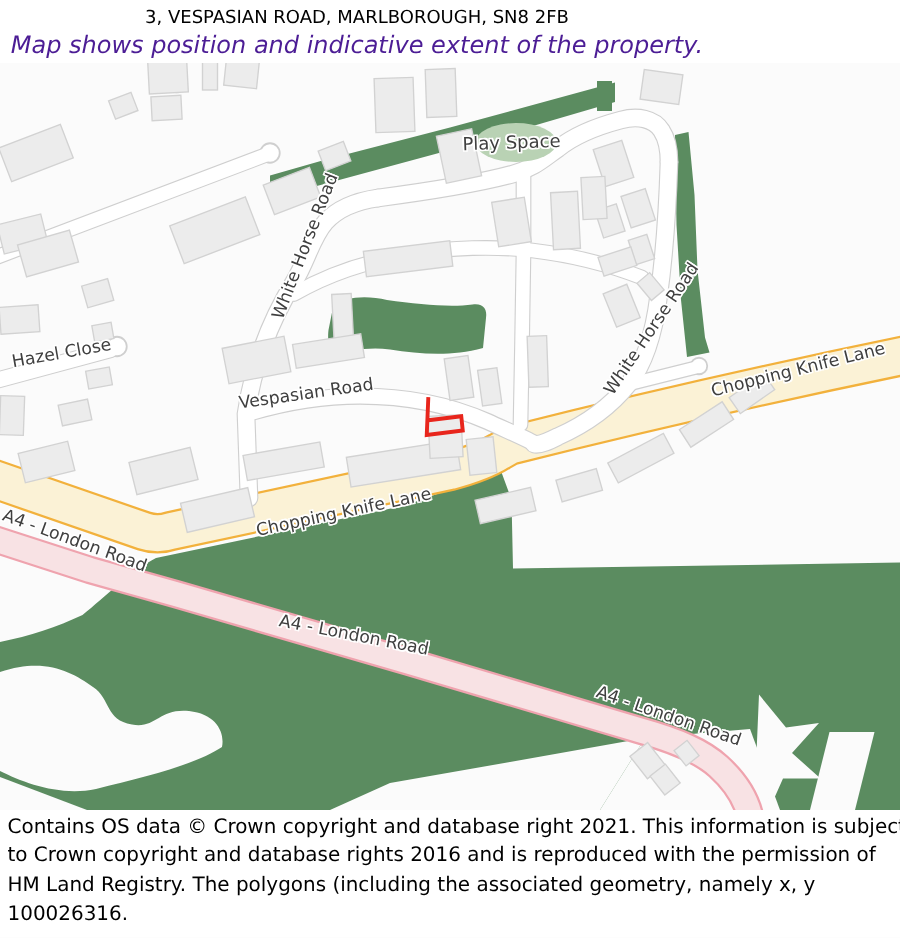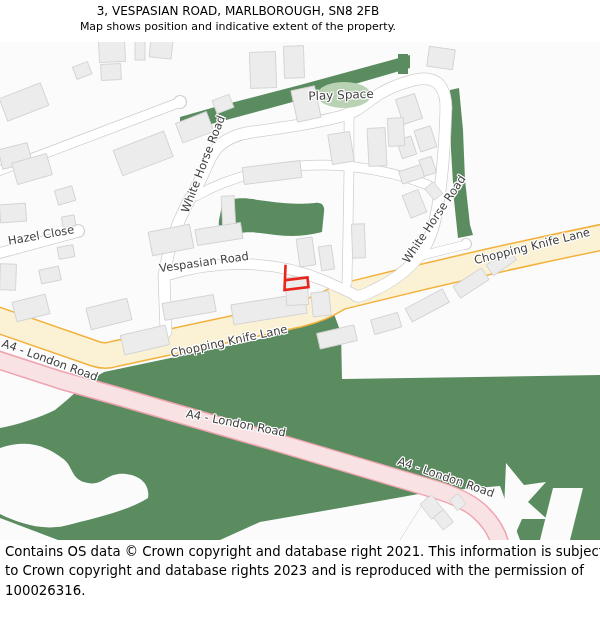--- a/index.html
+++ b/index.html
@@ -6,21 +6,21 @@
     --green:#5B8C60; --play:#B9D2B4; --roadfill:#FFFFFF; --roadcase:#CFCFCF;
     --bldg:#ECECEC; --bldgline:#D2D2D2; --pinkfill:#F8E2E4; --pinkcase:#EFA3AE;
     --yelfill:#FBF2D6; --yelcase:#F2B13C; --red:#E8251C; --mapbg:#FBFBFB; --lbl:#3F3F3F;
   }
   *{margin:0;padding:0;box-sizing:border-box;}
   body{width:600px;height:625px;position:relative;background:#fff;
        font-family:"DejaVu Sans","Liberation Sans",sans-serif;overflow:hidden;}
   .header{position:absolute;left:0;top:0;width:476px;height:42px;text-align:center;
           background:#fff;padding-top:4px;}
   .header .title{font-size:12px;color:#000;}
-  .header .subtitle{font-size:11px;color:#000000;margin-top:2px;}
+  .header .subtitle{font-size:16px;color:#4c1d95;margin-top:2px;font-style:italic;}
   .map{position:absolute;left:0;top:42px;width:600px;height:498px;background:var(--mapbg);}
   .map svg{position:absolute;left:0;top:0;}
   .maplabel{position:absolute;font-size:11.5px;color:var(--lbl);white-space:nowrap;
     transform:translate(-50%,-50%);pointer-events:none;
     text-shadow:1px 0 0 #fff,-1px 0 0 #fff,0 1px 0 #fff,0 -1px 0 #fff,
                 1px 1px 0 #fff,-1px -1px 0 #fff,1px -1px 0 #fff,-1px 1px 0 #fff;}
   .green{fill:var(--green);stroke:none;}
   .cut{fill:var(--mapbg);stroke:none;}
   .rd-case{fill:none;stroke:var(--roadcase);stroke-linecap:round;stroke-linejoin:round;}
   .rd-fill{fill:none;stroke:var(--roadfill);stroke-linecap:round;stroke-linejoin:round;}
@@ -165,15 +165,16 @@
   <div class="maplabel" style="left:204px;top:220px;transform:translate(-50%,-50%) rotate(-8deg);">Vespasian Road</div>
   <div class="maplabel" style="left:229px;top:299px;transform:translate(-50%,-50%) rotate(-12deg);">Chopping Knife Lane</div>
   <div class="maplabel" style="left:532px;top:204px;transform:translate(-50%,-50%) rotate(-14deg);">Chopping Knife Lane</div>
   <div class="maplabel" style="left:50px;top:318px;transform:translate(-50%,-50%) rotate(20deg);">A4 - London Road</div>
   <div class="maplabel" style="left:236px;top:381px;transform:translate(-50%,-50%) rotate(11deg);">A4 - London Road</div>
   <div class="maplabel" style="left:446px;top:435px;transform:translate(-50%,-50%) rotate(19deg);">A4 - London Road</div>
 </div>
 
 <div class="footer">
   <div>Contains OS data © Crown copyright and database right 2021. This information is subject</div>
-  <div>to Crown copyright and database rights 2023 and is reproduced with the permission of</div>
+  <div>to Crown copyright and database rights 2016 and is reproduced with the permission of</div>
+  <div>HM Land Registry. The polygons (including the associated geometry, namely x, y</div>
   <div>100026316.</div>
 </div>
 
 </body></html>

